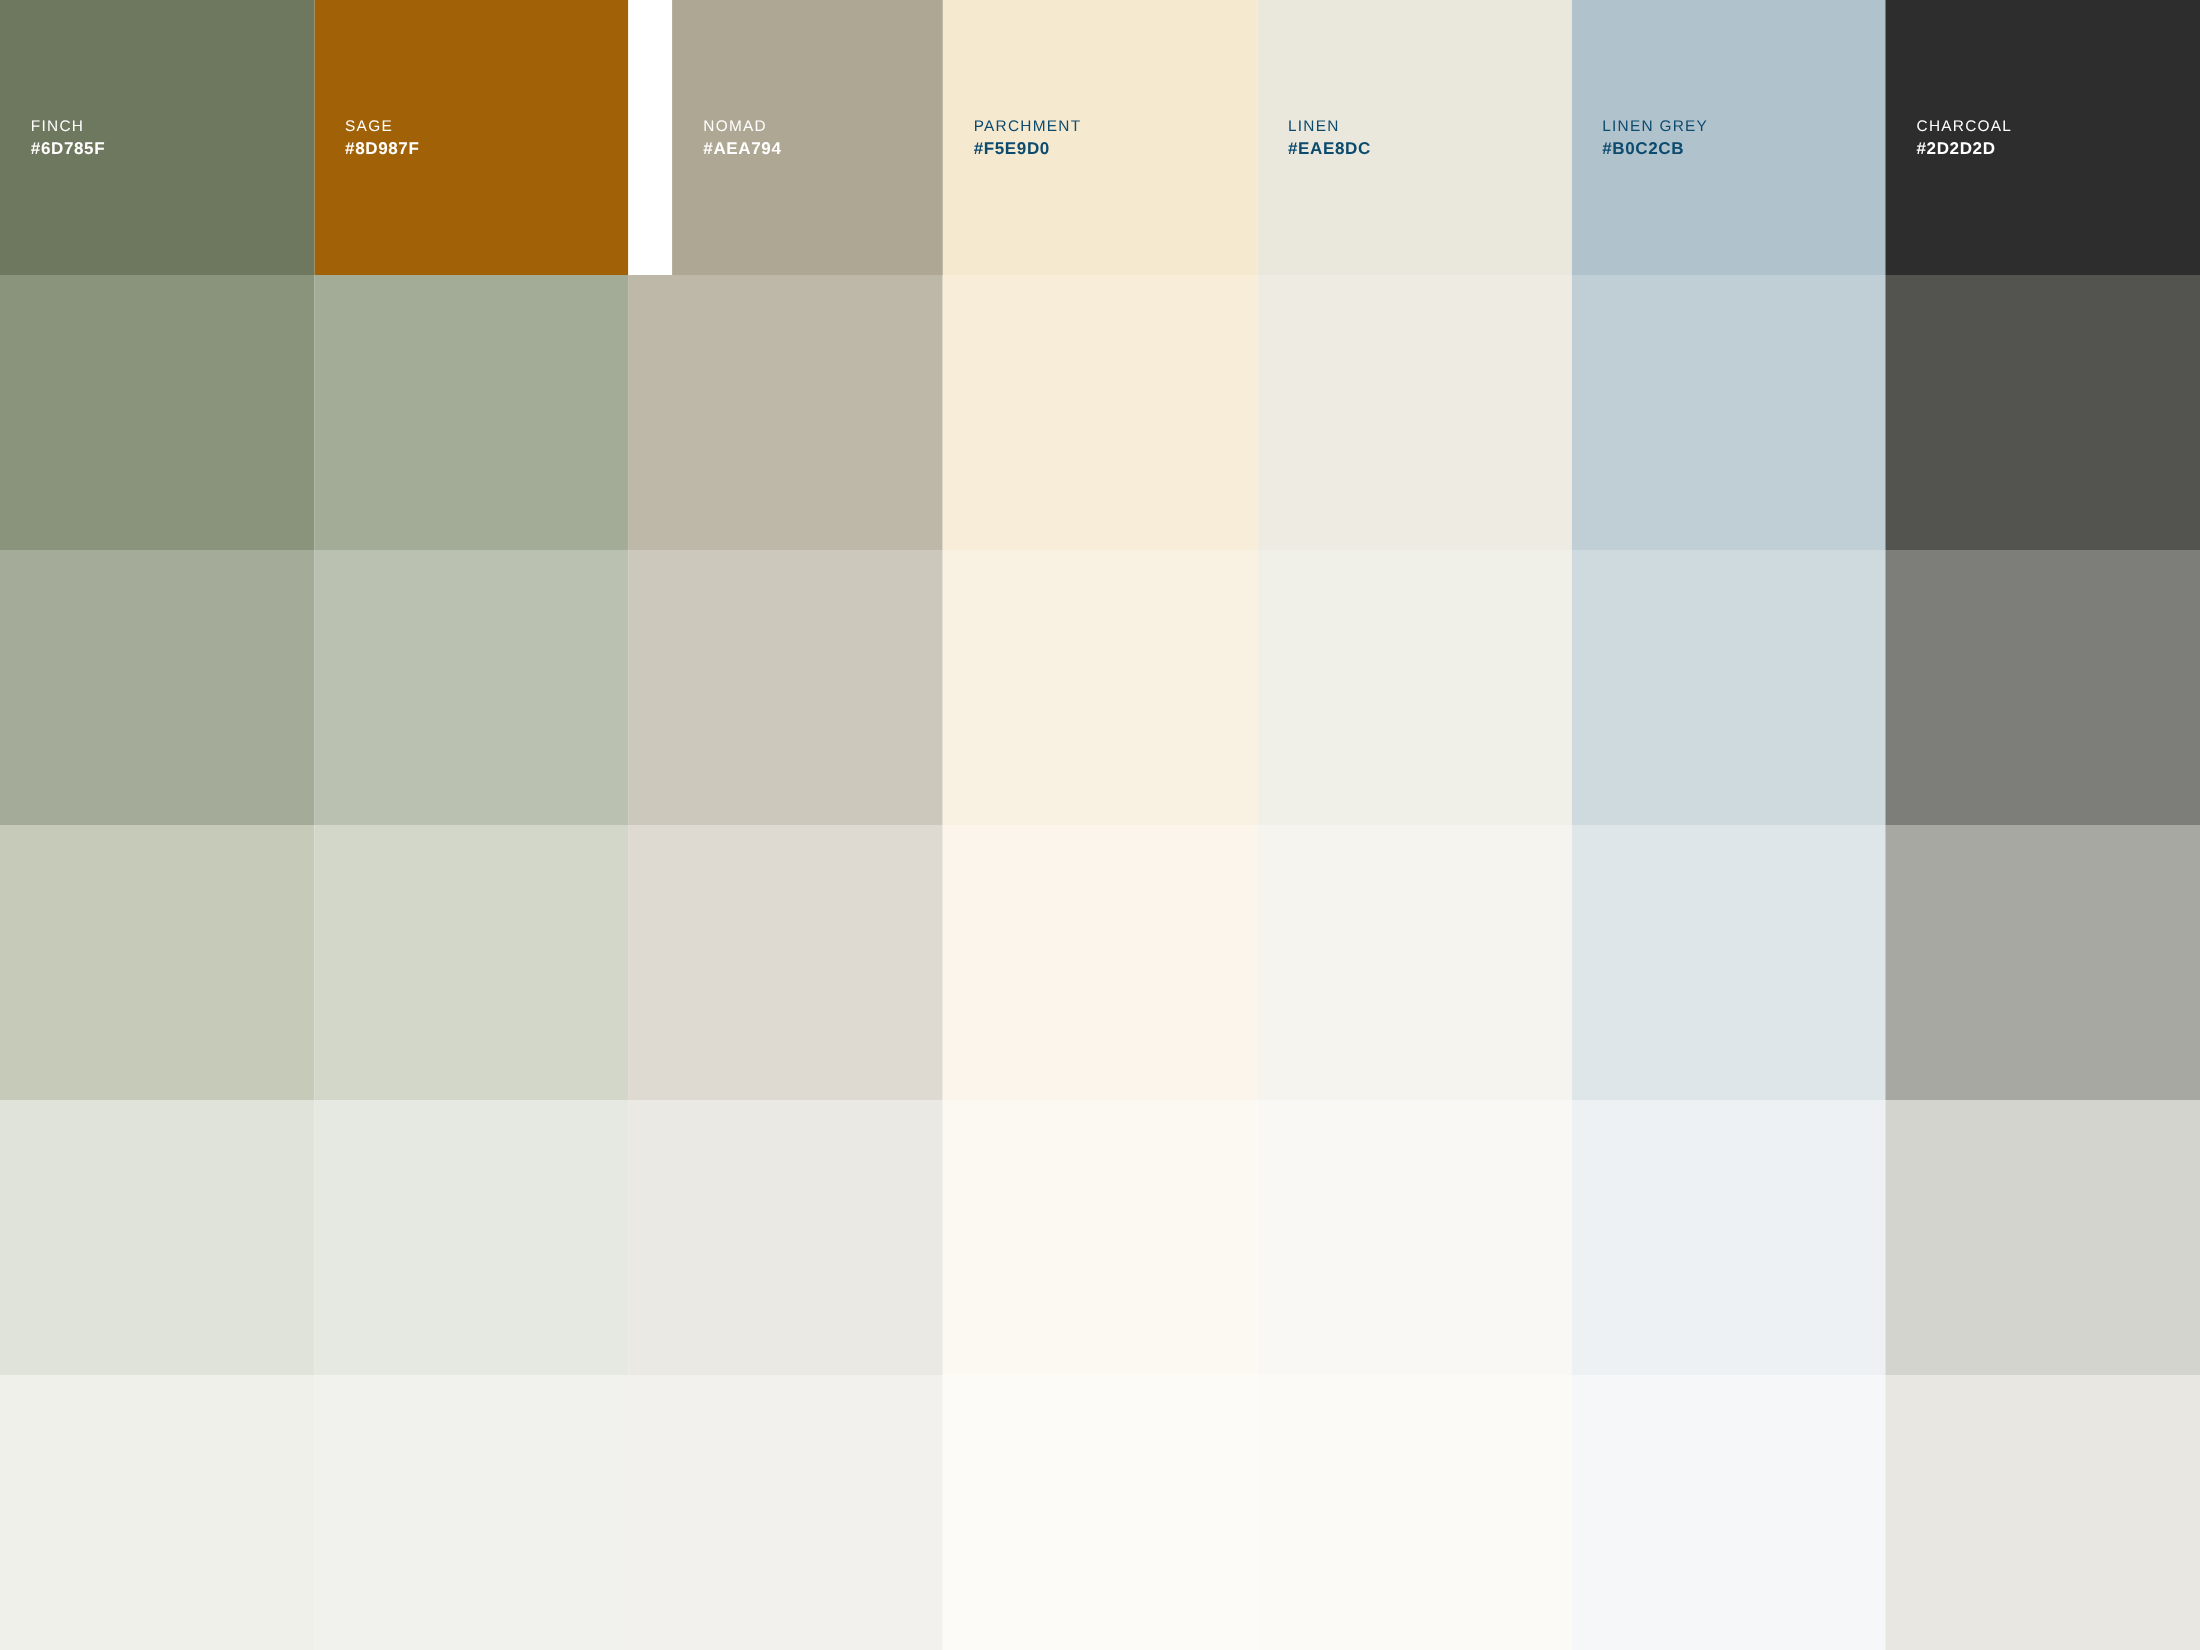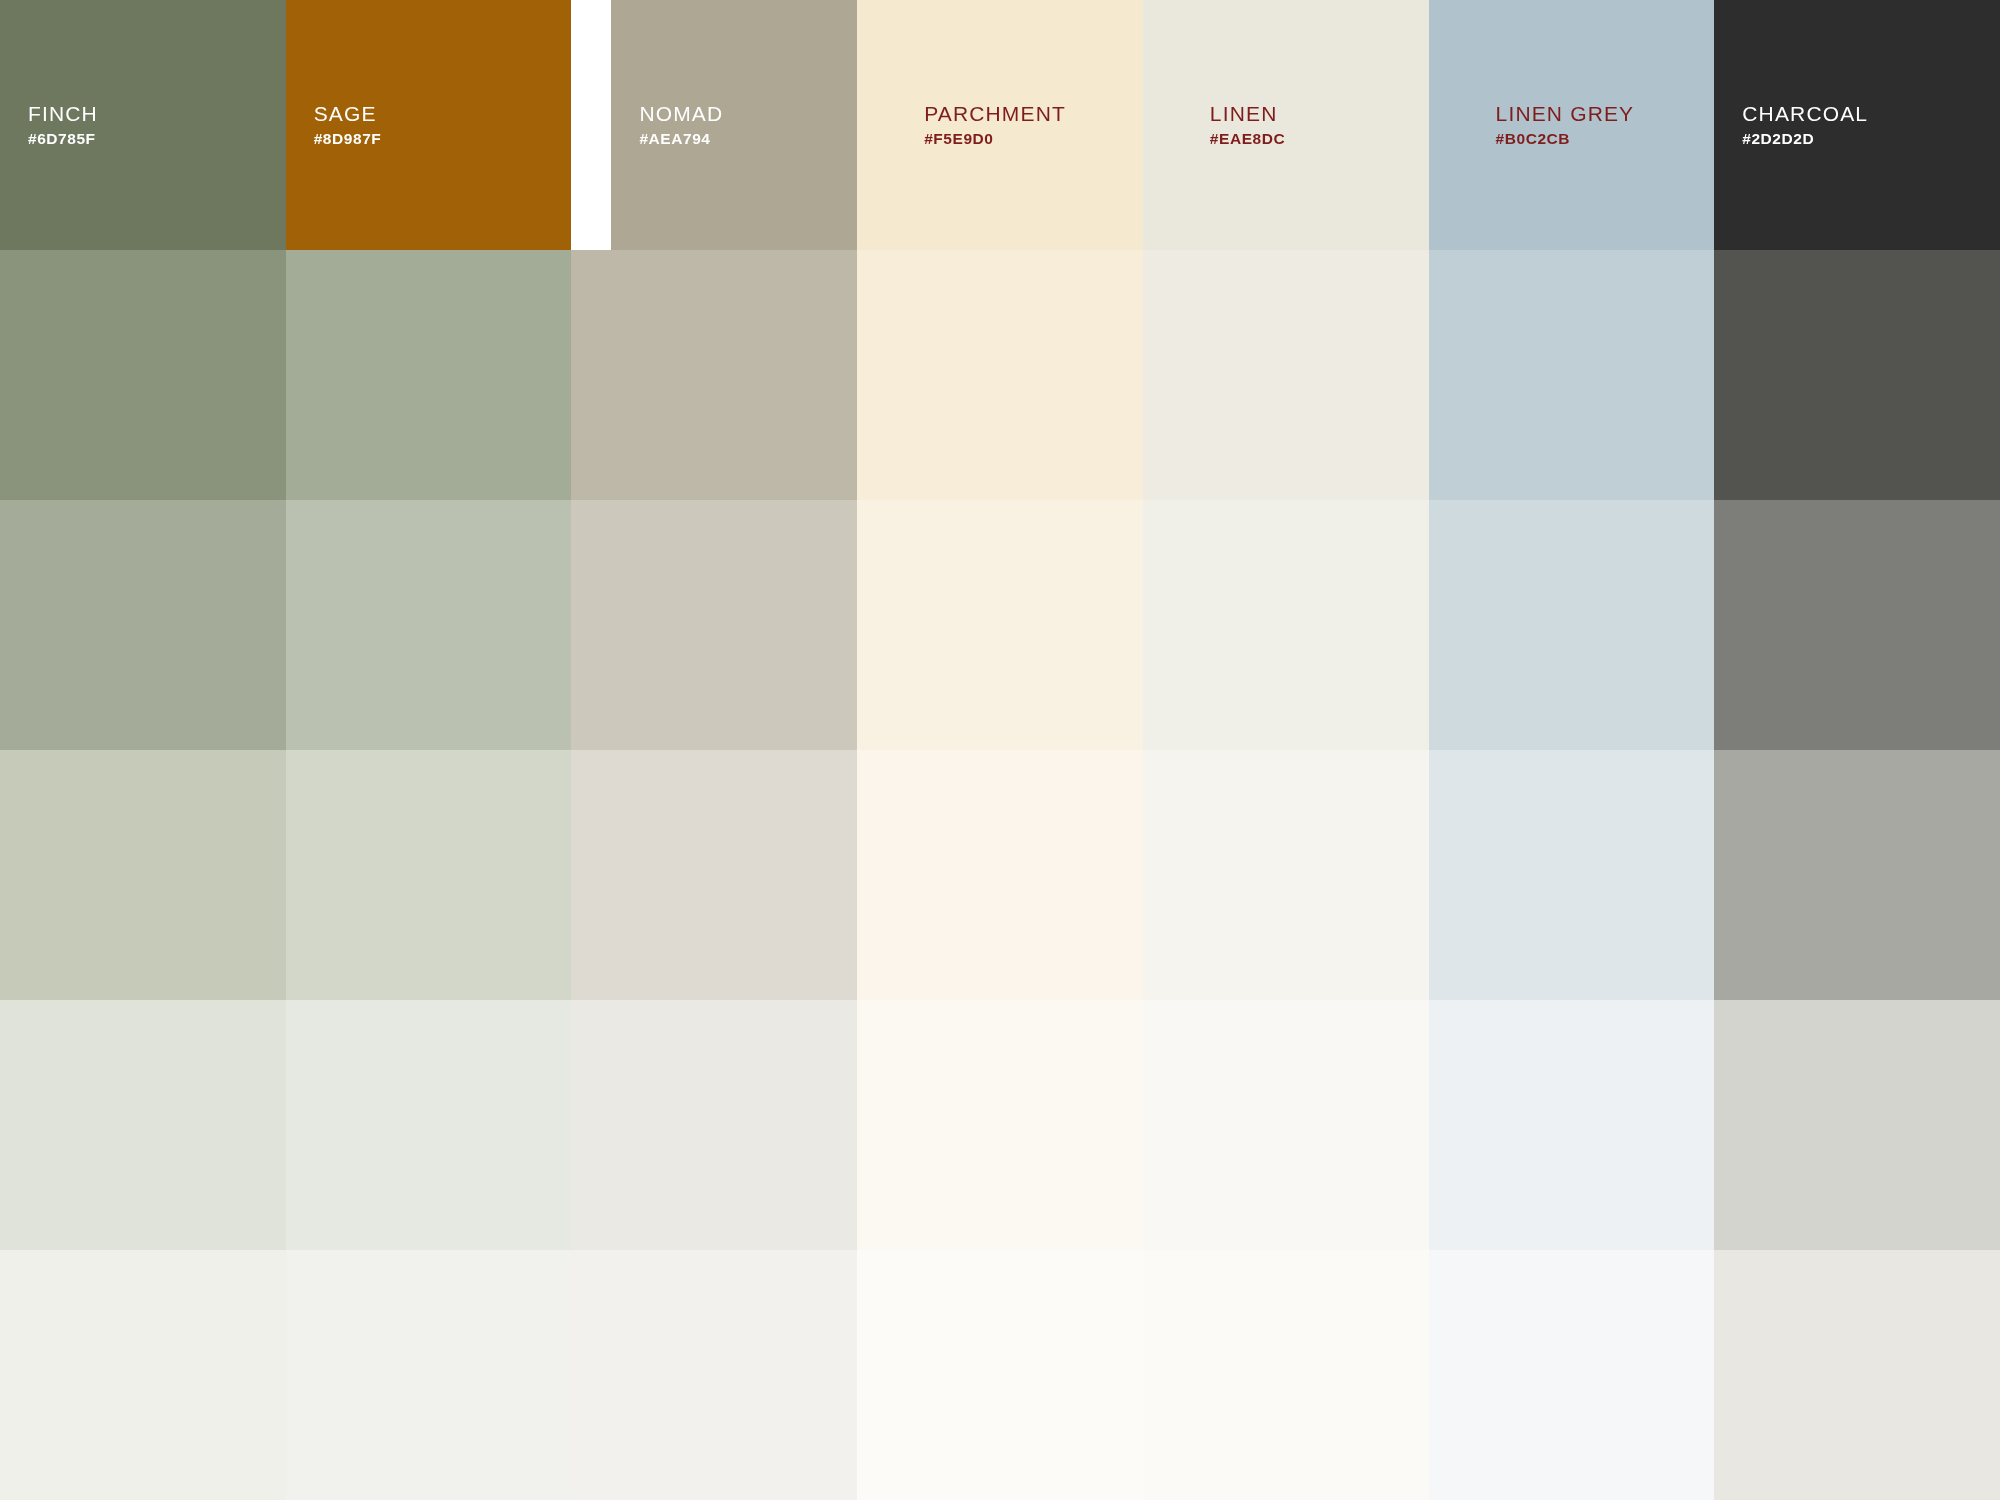--- a/index.html
+++ b/index.html
@@ -32,41 +32,41 @@
     top: 50%;
     transform: translateY(-50%);
     display: flex;
     flex-direction: column;
     gap: 7px;
     pointer-events: none;
   }
 
   .swatch-name {
     font-family: "Liberation Sans", sans-serif;
-    font-size: 21px;
+    font-size: 14px;
     font-weight: 400;
     letter-spacing: 1.15px;
     line-height: 1;
     white-space: nowrap;
   }
 
   .swatch-hex {
     font-family: "Liberation Sans", sans-serif;
     font-size: 15.5px;
     font-weight: 700;
     letter-spacing: 0.55px;
     line-height: 1;
     white-space: nowrap;
   }
 
   .text-light .swatch-name,
   .text-light .swatch-hex { color: #ffffff; }
 
   .text-dark .swatch-name,
-  .text-dark .swatch-hex { color: #7f1d1d; margin-left: 39px; }
+  .text-dark .swatch-hex { color: #0c4a6e; }
 </style>
 </head>
 <body>
 
 <div id="palette-grid">
     <div class="swatch-cell text-light" style="background: rgb(109, 120, 95);">
       <div class="swatch-label-group">
         <div class="swatch-name">FINCH</div>
         <div class="swatch-hex">#6D785F</div>
       </div>

